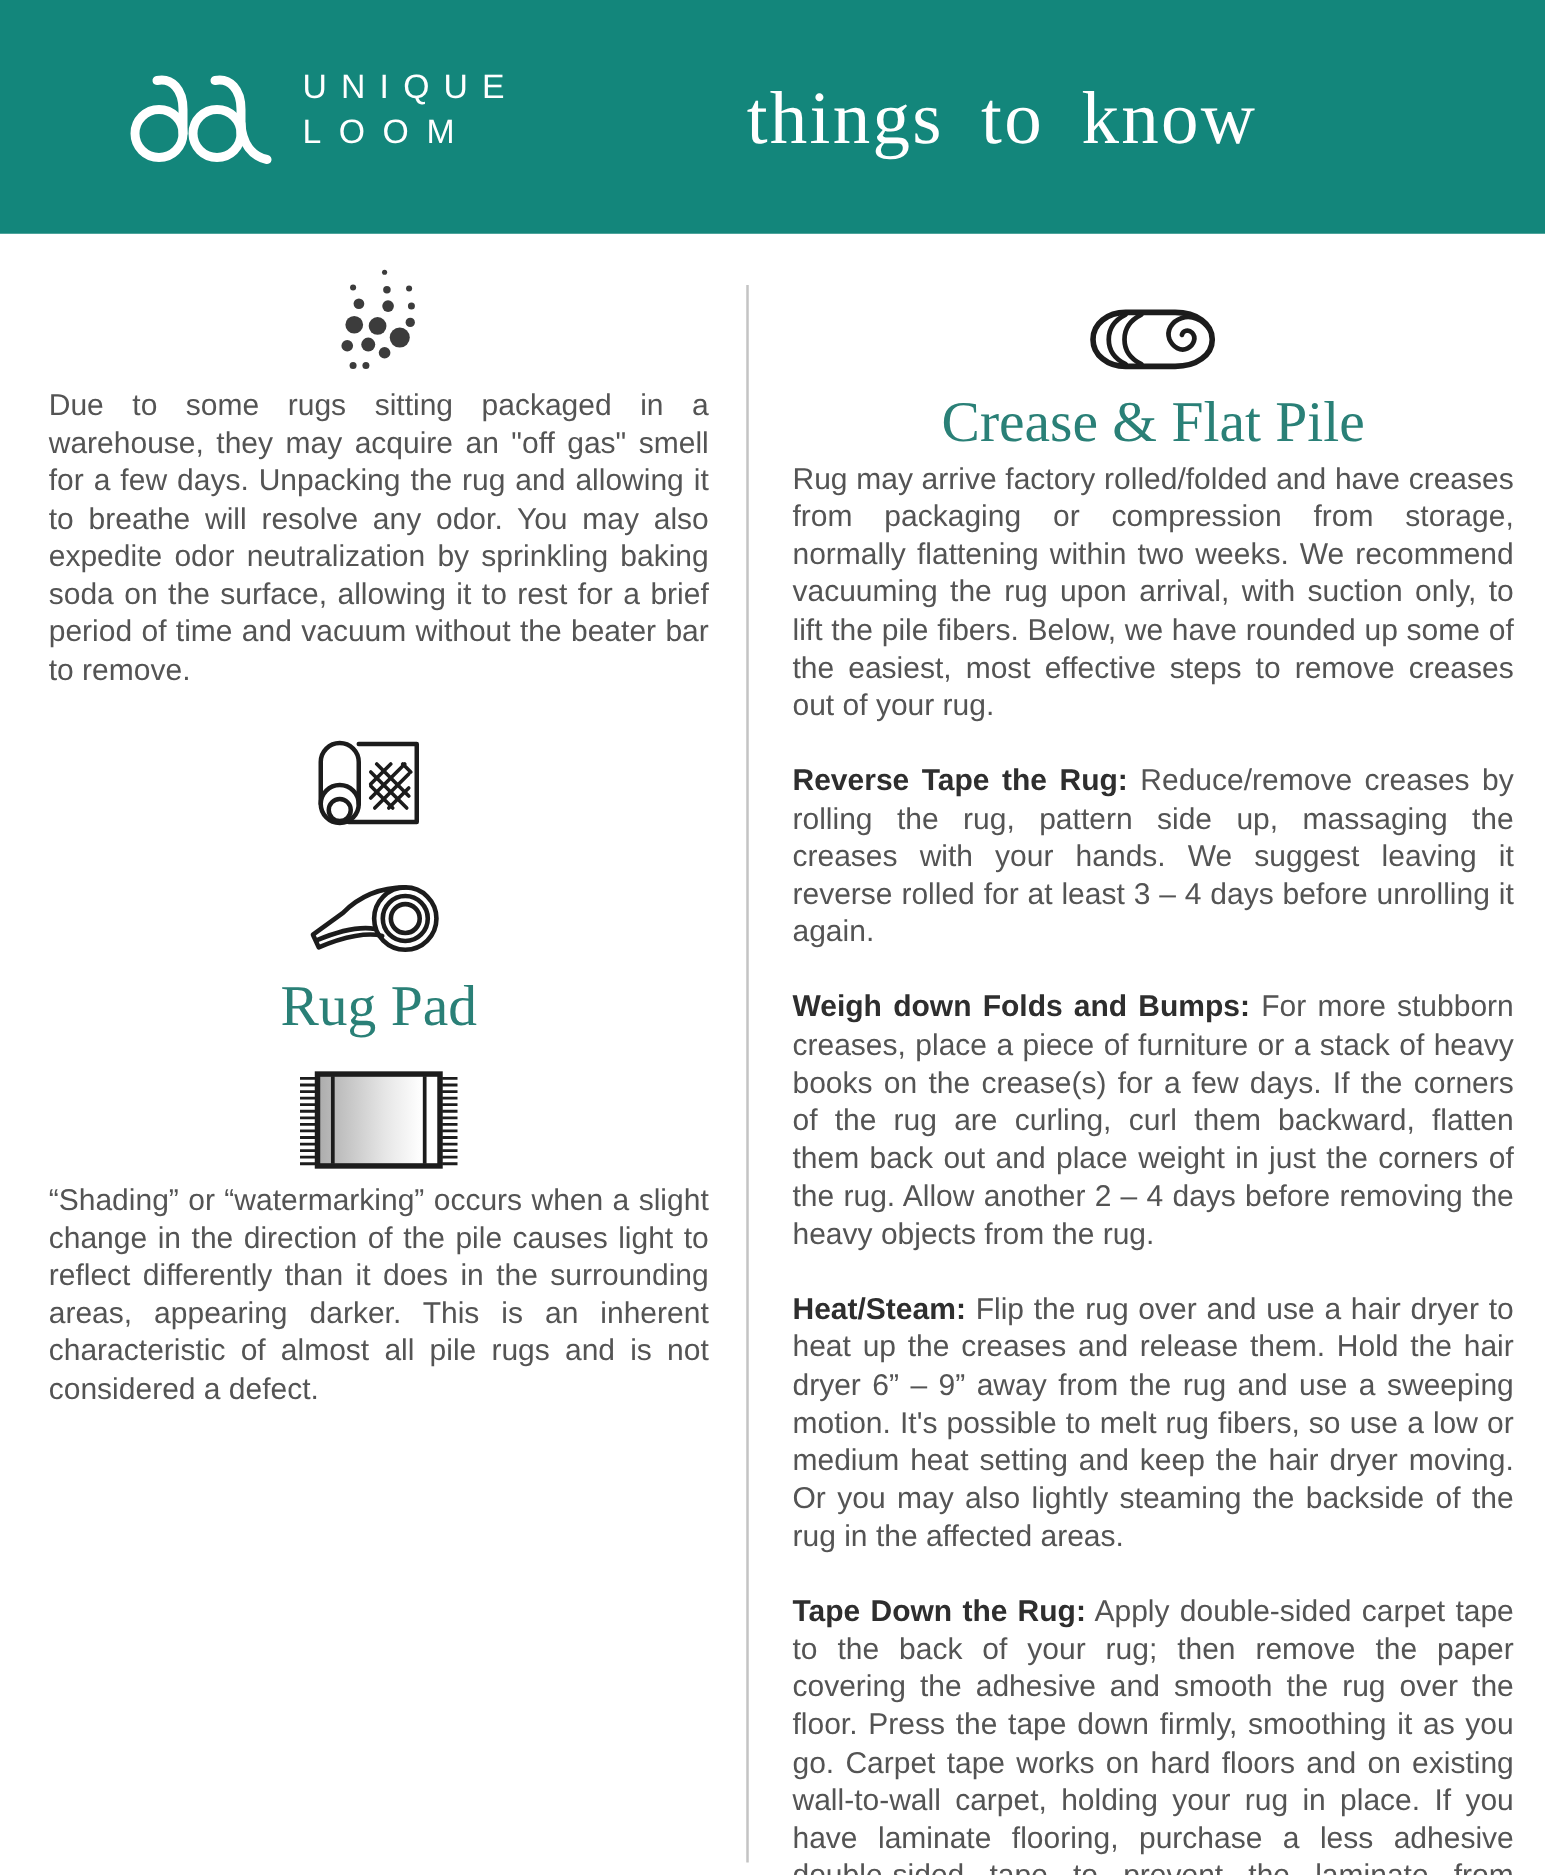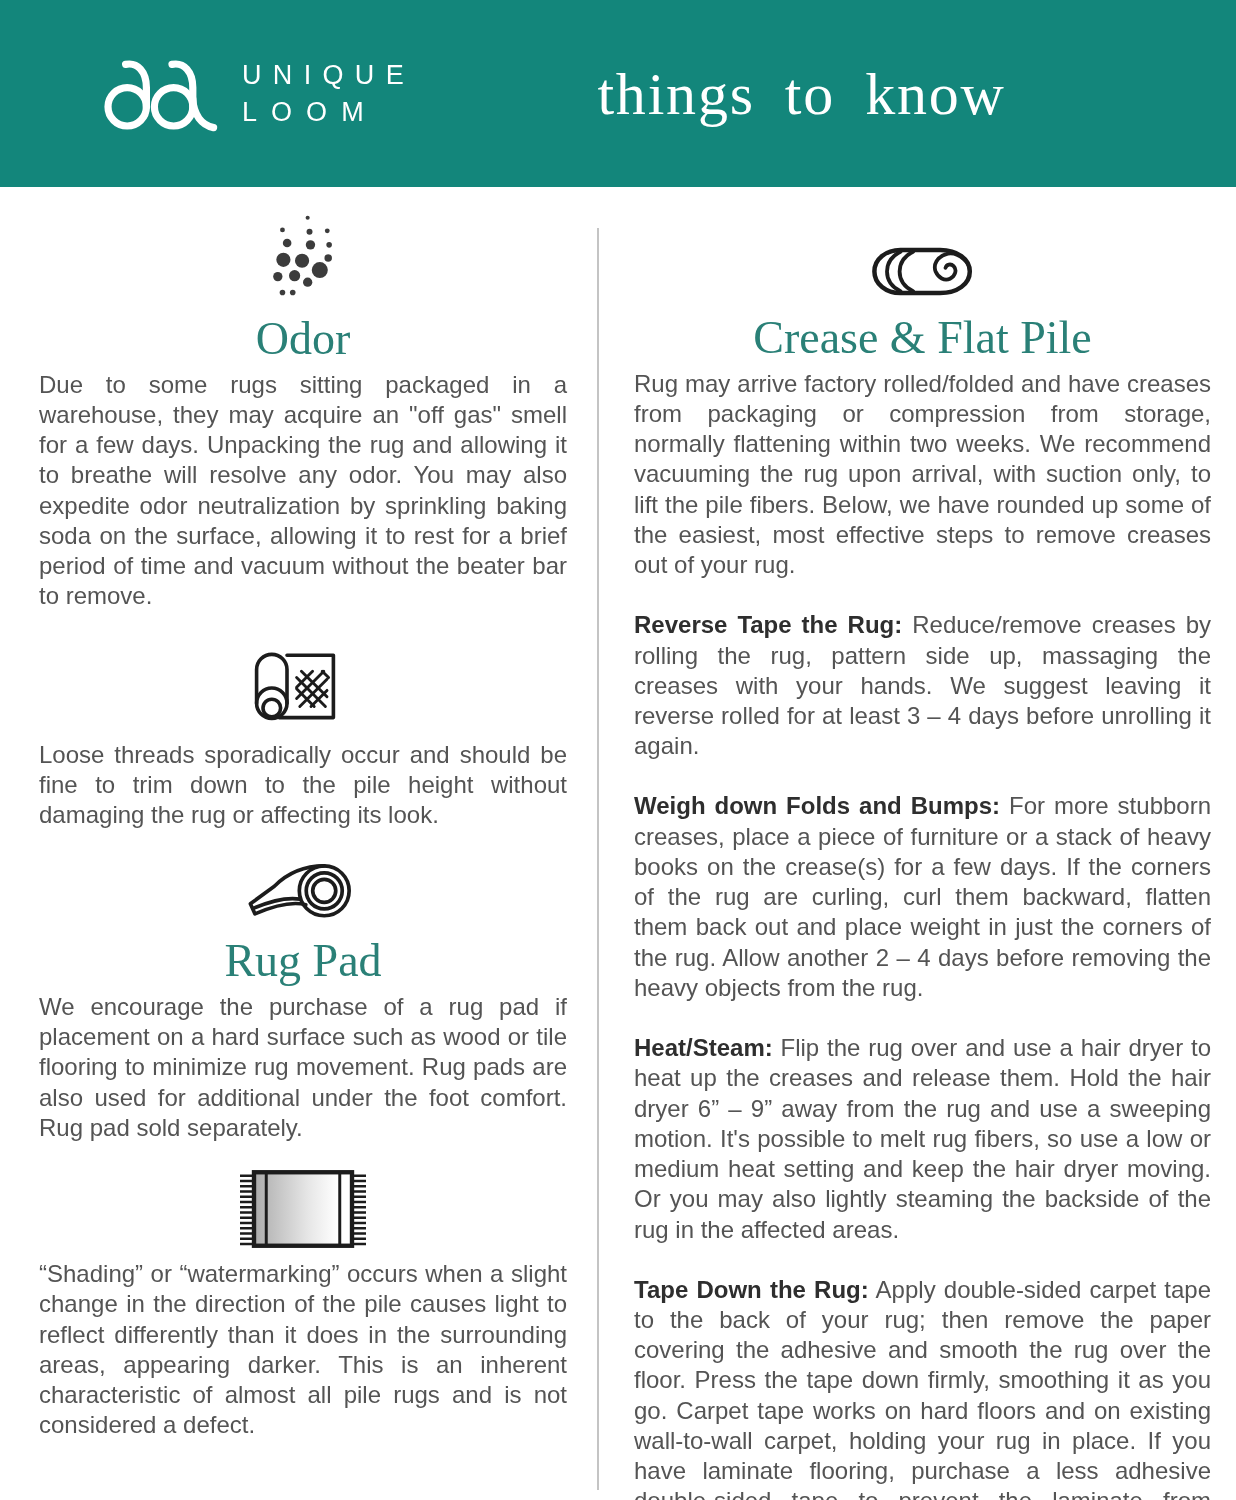--- a/index.html
+++ b/index.html
@@ -10,21 +10,21 @@
     font-family:"Liberation Sans","DejaVu Sans",sans-serif;
     overflow:hidden;
   }
   
   .header{
     position:absolute;top:0;left:0;width:1236px;height:187px;
     background:var(--header-bg,#13867B);
     display:flex;align-items:center;
   }
   .brand{
-    display:flex;align-items:center;margin-left:100px;flex:0 0 auto;
+    display:flex;align-items:flex-start;margin-left:100px;flex:0 0 auto;
   }
   .brand svg{display:block;}
   .wordmark{
     margin-left:22px;color:#ffffff;
     font-size:27px;letter-spacing:0.42em;line-height:1.35;font-weight:400;
   }
   .wordmark .line2{letter-spacing:0.52em;}
   .header-title{
     flex:1;text-align:center;color:#ffffff;
     font-family:"Liberation Serif","DejaVu Serif",serif;
@@ -105,21 +105,20 @@
               <circle cx="87" cy="51" r="4"></circle>
             <circle cx="78" cy="64" r="8.6"></circle>
               <circle cx="33" cy="71" r="5"></circle>
             <circle cx="51" cy="70" r="6"></circle>
               <circle cx="65" cy="77" r="5"></circle>
             <circle cx="38" cy="88" r="3"></circle>
               <circle cx="49" cy="88" r="3"></circle>
           </g>
         </svg>
       </div>
-      <h2>Odor</h2>
       <p class="body-text">Due to some rugs sitting packaged in a warehouse, they may acquire an "off gas" smell for a few days. Unpacking the rug and allowing it to breathe will resolve any odor. You may also expedite odor neutralization by sprinkling baking soda on the surface, allowing it to rest for a brief period of time and vacuum without the beater bar to remove.</p>
     </div>
 
     <div class="sec">
       <div class="icon-wrap">
         <svg width="128" height="100" viewBox="0 0 160 120">
           <g class="ic" stroke-width="4.5">
             <path d="M60,24 H118 V102 H50"></path>
             <path d="M22,84 V42 a19,19 0 0 1 38,0 V84"></path>
             <circle cx="41" cy="84" r="19"></circle>
@@ -130,37 +129,35 @@
               <path d="M72,78 L106,44"></path>
             <path d="M76,88 L110,54"></path>
               <path d="M90,88 L110,68"></path>
             <path d="M78,44 L110,76"></path>
               <path d="M72,52 L108,88"></path>
             <path d="M72,66 L94,88"></path>
               <path d="M104,44 L112,52"></path>
           </g>
         </svg>
       </div>
-      <p class="body-text">Loose threads sporadically occur and should be fine to trim down to the pile height without damaging the rug or affecting its look.</p>
     </div>
 
     <div class="sec">
       <div class="icon-wrap">
         <svg width="120" height="74" viewBox="0 0 130 80">
           <g class="ic" stroke-width="4">
             <circle cx="88" cy="42" r="27"></circle>
             <circle cx="88" cy="42" r="19.5"></circle>
             <circle cx="88" cy="42" r="12.5"></circle>
             <path d="M88,15 C64,15 46,25 34,37 L8,56 L13,67 C36,57 56,54 68,57"></path>
             <path d="M11,61 C32,52 50,49 62,51"></path>
           </g>
         </svg>
       </div>
       <h2>Rug Pad</h2>
-      <p class="body-text">We encourage the purchase of a rug pad if placement on a hard surface such as wood or tile flooring to minimize rug movement. Rug pads are also used for additional under the foot comfort. Rug pad sold separately.</p>
     </div>
 
     <div class="sec">
       <div class="icon-wrap">
         <svg width="140" height="88" viewBox="0 0 160 100">
           <defs>
             <linearGradient id="shadeGrad" x1="0" y1="0" x2="1" y2="0">
               <stop offset="0" stop-color="#ababab"></stop>
               <stop offset="0.55" stop-color="#e6e6e6"></stop>
               <stop offset="0.85" stop-color="#ffffff"></stop>

